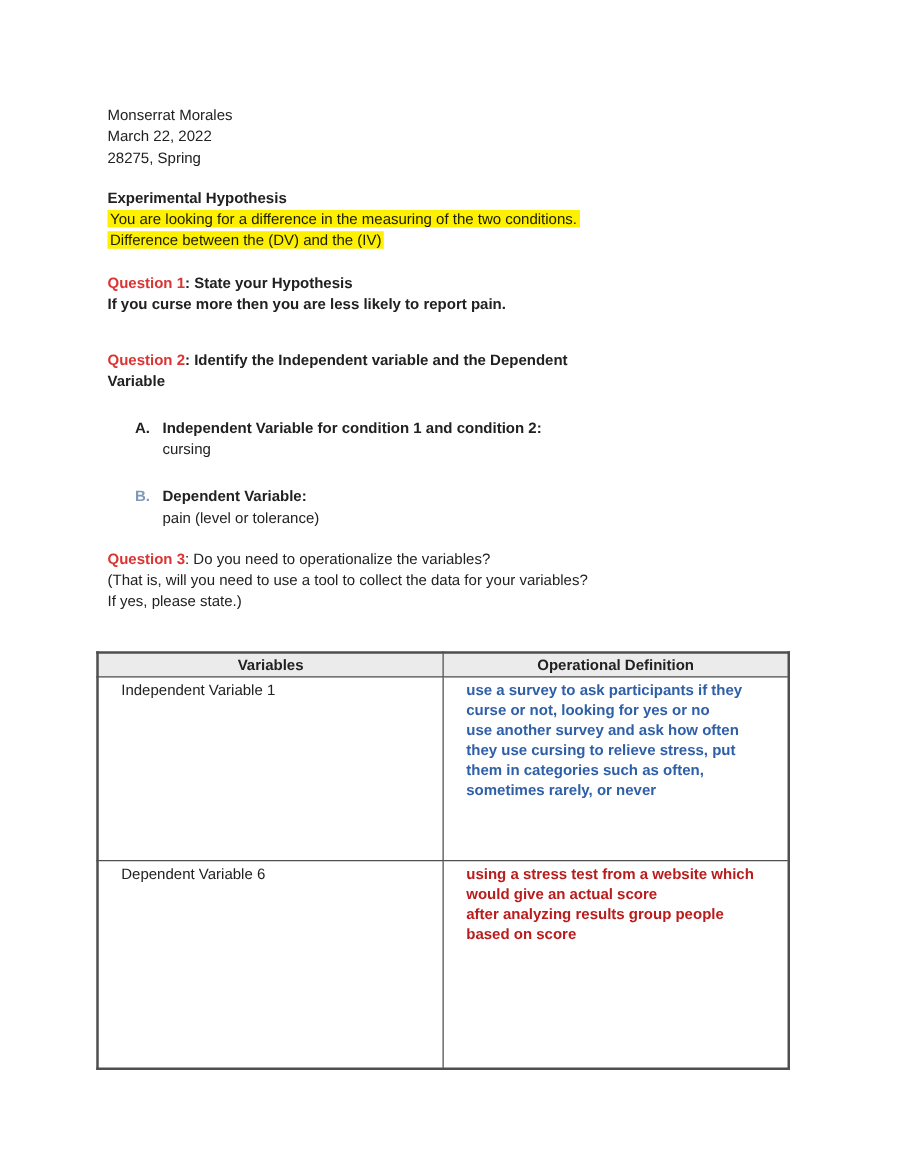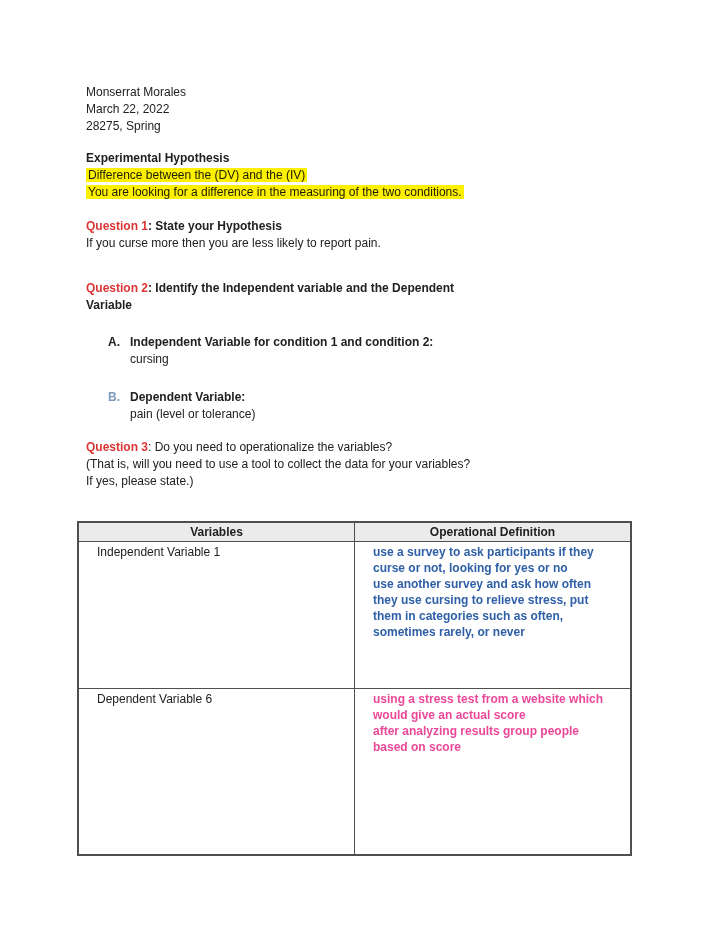--- a/index.html
+++ b/index.html
@@ -35,21 +35,21 @@
   }
   .q-block-1 { margin-top: 17px; }
   .q-block-2 { margin-top: 28px; }
   .q-block-3 { margin-top: 16px; }
   .q-label {
     color: #da3534;
     font-weight: bold;
     margin-top: 12px;
   }
   .q-prompt-bold { font-weight: bold; }
-  .q-answer-bold { font-weight: normal; }
+  .q-answer-bold { font-weight: bold; }
   .list-item-a { margin-top: 20px; }
   .list-item-b { margin-top: 21px; }
   .list-item {
     display: flex;
     padding-left: 22px;
   }
   .list-marker {
     width: 22px;
     flex: 0 0 22px;
     font-weight: bold;
@@ -79,40 +79,40 @@
     height: 16px;
     padding: 1px 22px;
   }
   .row-iv td { height: 142px; }
   .row-dv td { height: 161px; }
   .def-blue {
     color: #2e5fa7;
     font-weight: bold;
   }
   .def-bold {
-    color: #ec4899;
+    color: #b91c1c;
     font-weight: bold;
     border-radius: 18px;
   }
 </style>
 </head>
 <body>
 
 <div class="page">
 
   <div class="doc-header">
     <div>Monserrat Morales</div>
     <div>March 22, 2022</div>
     <div>28275, Spring</div>
   </div>
 
   <div class="title-block">
     <div class="doc-title">Experimental Hypothesis</div>
+    <div><span class="hl">You are looking for a difference in the measuring of the two conditions.</span></div>
     <div><span class="hl">Difference between the (DV) and the (IV)</span></div>
-    <div><span class="hl">You are looking for a difference in the measuring of the two conditions.</span></div>
   </div>
 
   <div class="q-block-1">
     <div><span class="q-label">Question 1</span><span class="q-prompt-bold">: State your Hypothesis</span></div>
     <div class="q-answer-bold">If you curse more then you are less likely to report pain.</div>
   </div>
 
   <div class="q-block-2">
     <div><span class="q-label">Question 2</span><span class="q-prompt-bold">: Identify the Independent variable and the Dependent Variable</span></div>
 

